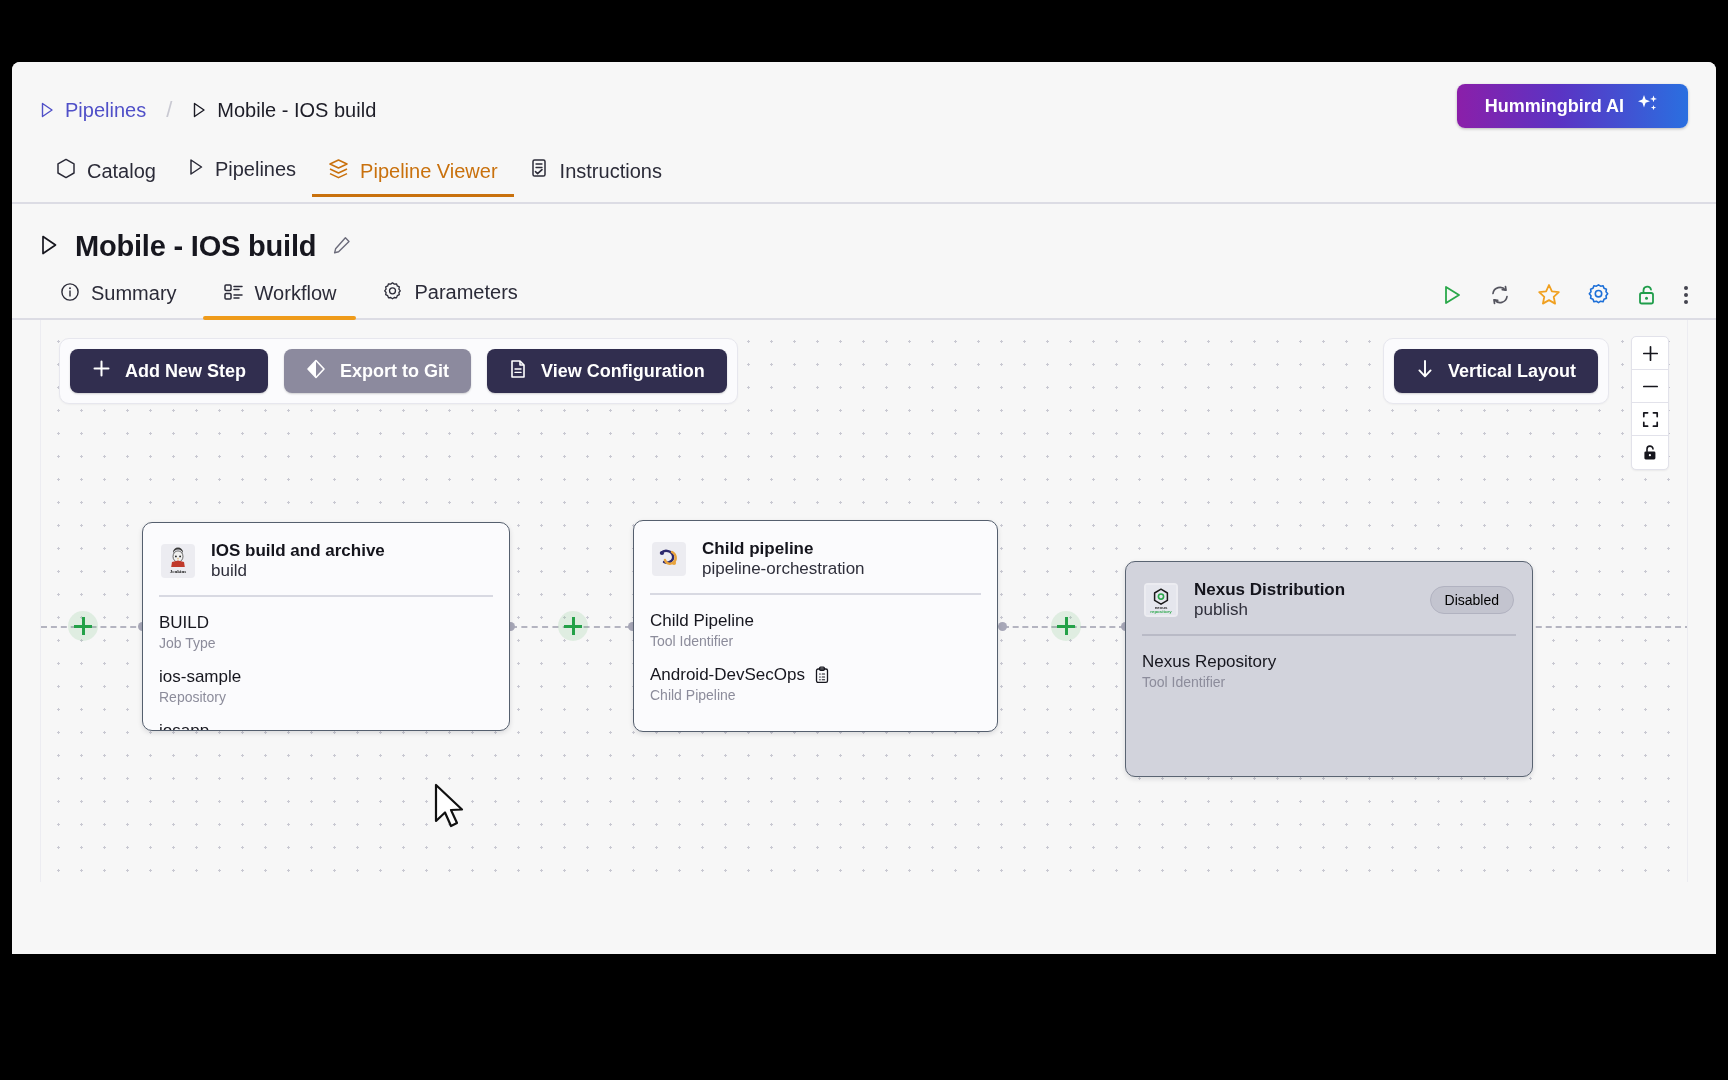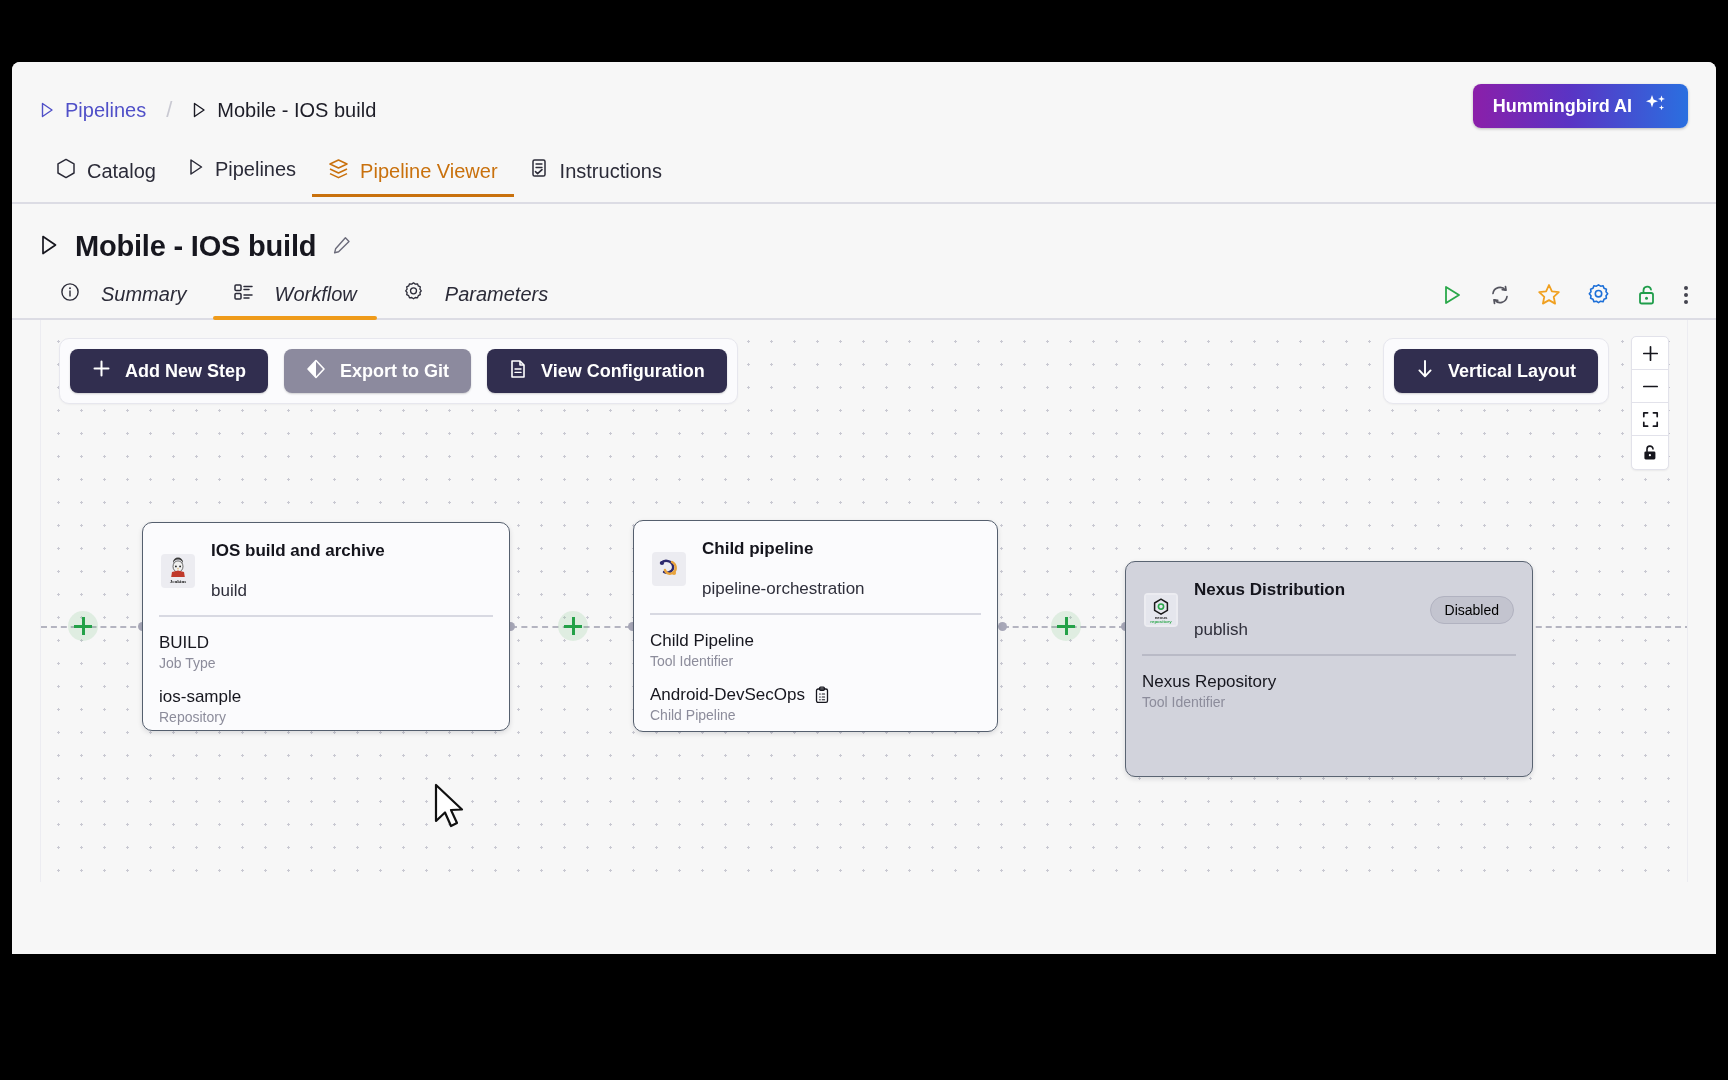--- a/index.html
+++ b/index.html
@@ -32,21 +32,21 @@
   .crumb.current { color: #1d1d27; }
   .crumb-sep { color: #c9c9d2; font-size: 22px; margin: 0 20px; font-weight: 300; }
   .tri-outline {
     width: 15px; height: 16px;
     position: relative;
   }
   .tri-outline svg { display:block; }
 
   .hb-btn {
     position: absolute; right: 28px; top: 22px;
-    height: 44px; padding: 0 20px;
+    height: 44px; padding: 0 28px;
     display: flex; align-items: center; gap: 12px;
     border-radius: 8px;
     background: linear-gradient(90deg, #8b1fa9 0%, #5a34c4 45%, #2a6fe0 100%);
     color: #fff; font-size: 18px; font-weight: 700;
     border: none; cursor: pointer;
     box-shadow: 0 1px 3px rgba(0,0,0,.25);
   }
   .sparkle { font-size: 19px; letter-spacing: -2px; }
 
   
@@ -88,25 +88,24 @@
 
   
   .subrow {
     display: flex; align-items: flex-end; justify-content: space-between;
     padding: 0 28px;
     border-bottom: 2px solid #dcdce4;
     position: relative;
   }
   .subtabs { display: flex; align-items: flex-end; gap: 6px; }
   .subtab {
-    display: flex; align-items: center; gap: 21px;
+    display: flex; gap: 11px;
     font-size: 20px; color: #2b2b38;
     padding: 0 20px 11px 20px; cursor: pointer; position: relative;
     white-space: nowrap;
-    font-style: italic;
   }
   .subtab.active::after {
     content:""; position:absolute; left:0; right:0; bottom:-2px; height:4px;
     background:#ef9b1a; border-radius: 2px;
   }
   .icontools { display: flex; align-items: center; gap: 26px; padding-bottom: 12px; }
   .itool { cursor: pointer; line-height: 0; }
   .kebab { display:flex; flex-direction:column; gap:3px; align-items:center; cursor:pointer;}
   .kebab i { width:4px; height:4px; border-radius:50%; background:#44444f; display:block;}
 
@@ -199,21 +198,21 @@
     padding: 18px 18px 14px 18px;
     position: relative;
   }
   .node-logo {
     width: 34px; height: 34px; border-radius: 4px;
     background: #ececf1;
     display:flex; align-items:center; justify-content:center;
     flex: 0 0 auto;
     overflow: hidden;
   }
-  .node-titles { display:flex; flex-direction: column; gap: 20px; min-width:0;}
+  .node-titles { display:flex; flex-direction: column; gap: 0; min-width:0;}
   .node-title { font-size: 17px; font-weight: 700; color: #14141c; }
   .node-sub { font-size: 17px; color: #2f2f3b; }
   .badge {
     margin-left: auto;
     background: #c3c4cf; color: #000000;
     border: 1px solid #b1b2c0;
     font-size: 14px; border-radius: 14px; padding: 5px 14px;
     white-space: nowrap;
   }
   .node-div { height: 1.5px; background: #d8d9e2; margin: 0 16px; }

